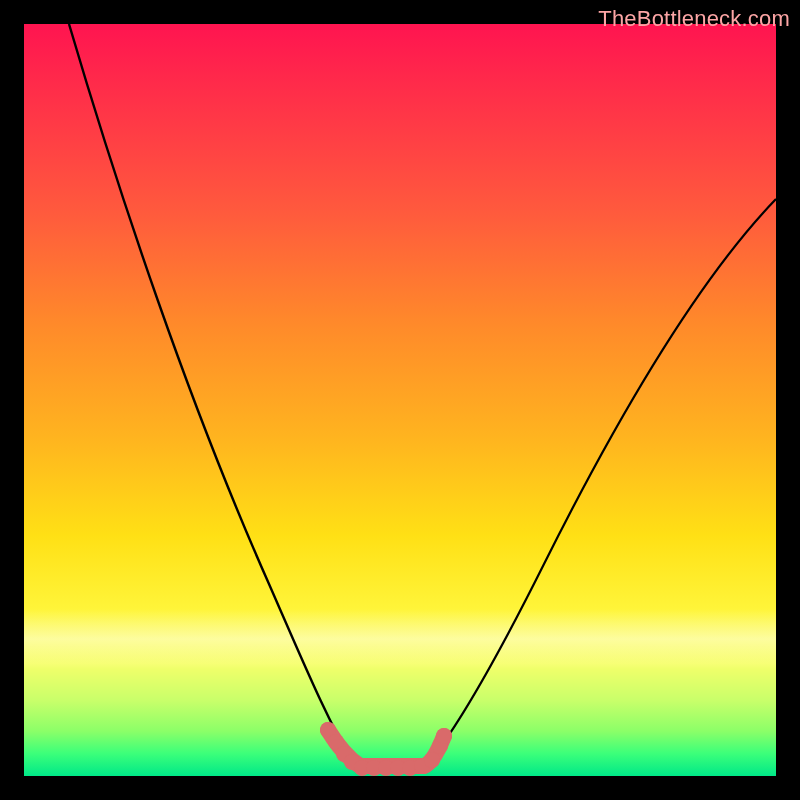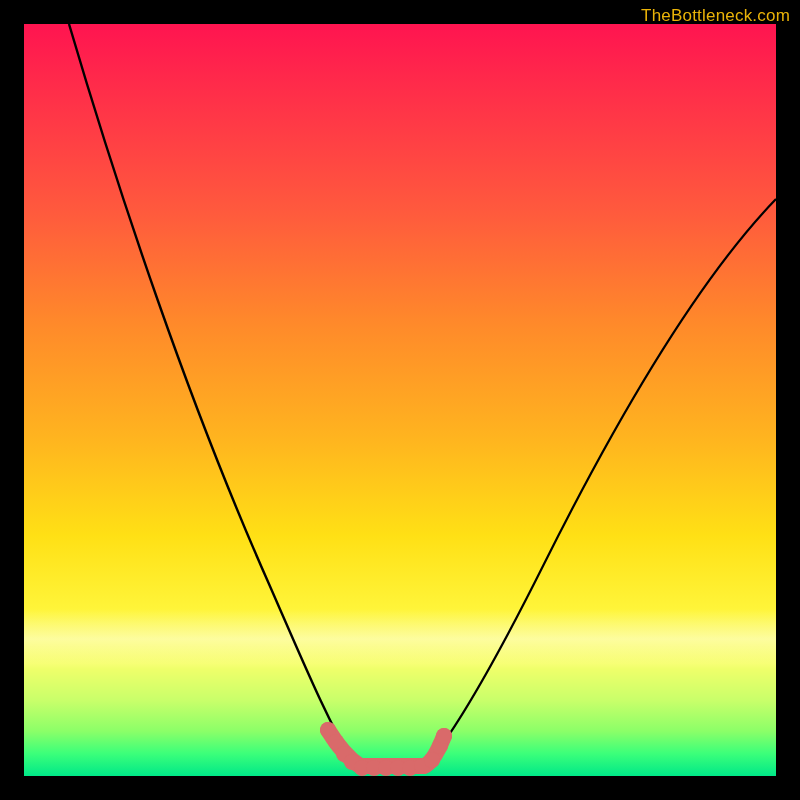--- a/index.html
+++ b/index.html
@@ -39,22 +39,22 @@
       #c8ff6a 90%,
       #8cff68 94%,
       #3cff7a 97%,
       #00e888 100%
     );
   }
   .watermark {
     position: absolute;
     top: 6px;
     right: 10px;
-    color: #eab308;
-    font-size: 17px;
+    color: #fca5a5;
+    font-size: 22px;
     letter-spacing: 0.2px;
     font-weight: 500;
     user-select: none;
   }
   svg.curve {
     position: absolute;
     left: 0;
     top: 0;
     width: 752px;
     height: 752px;

